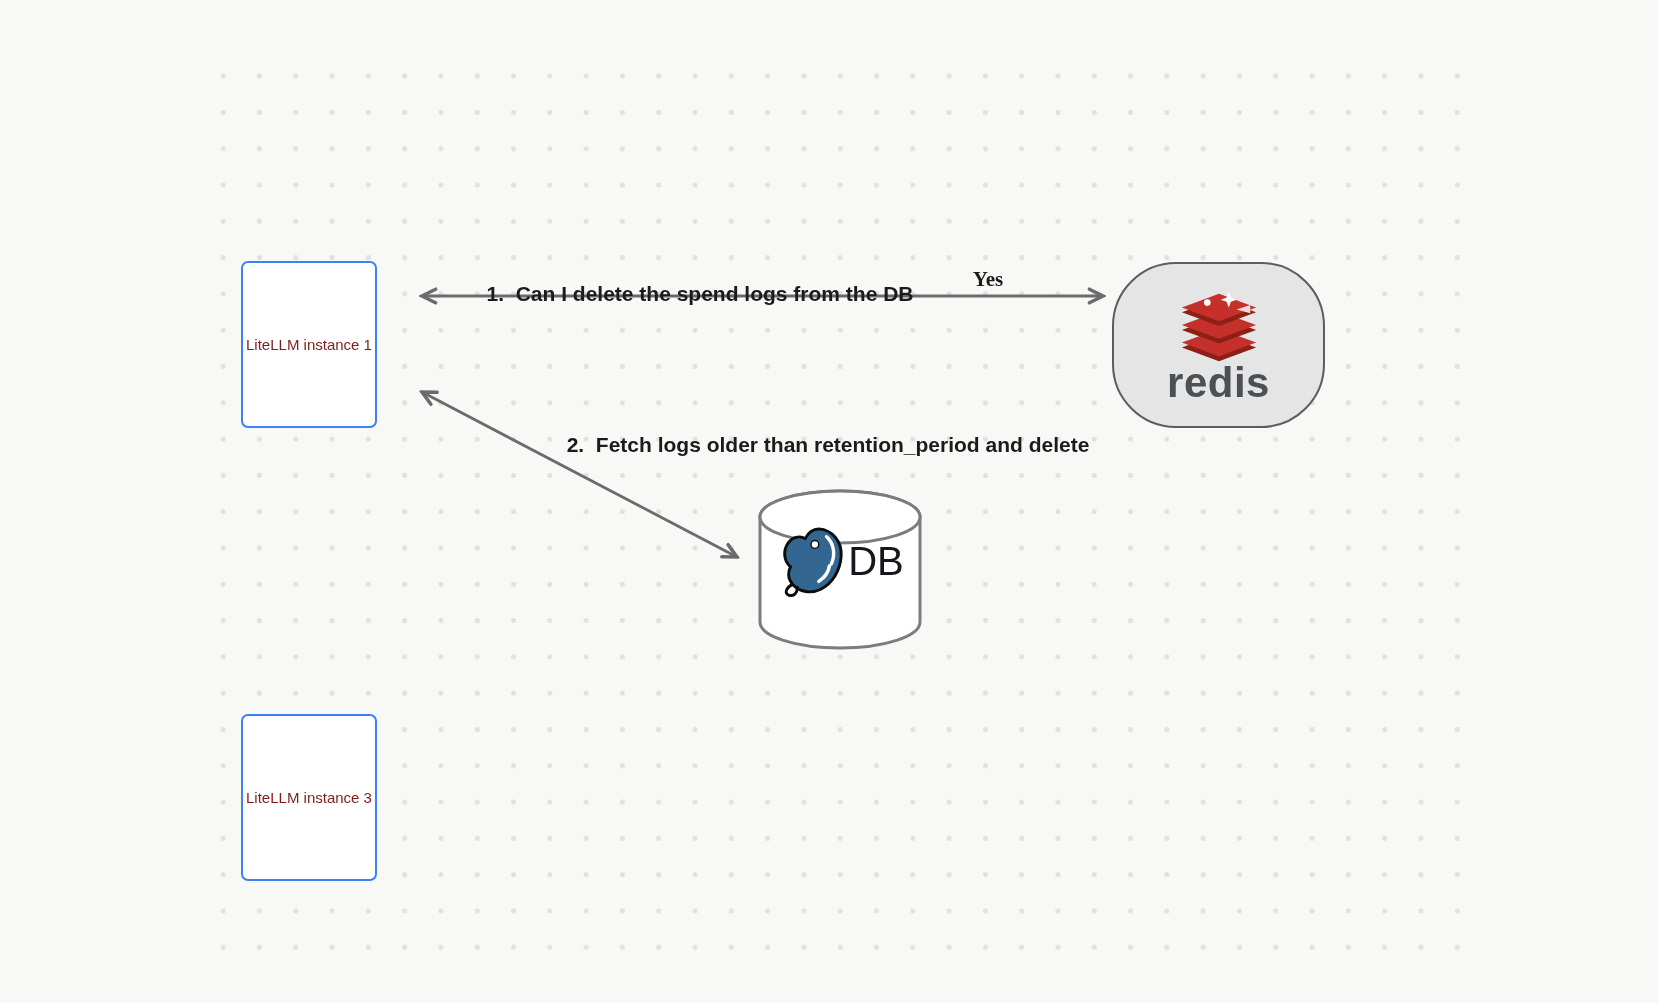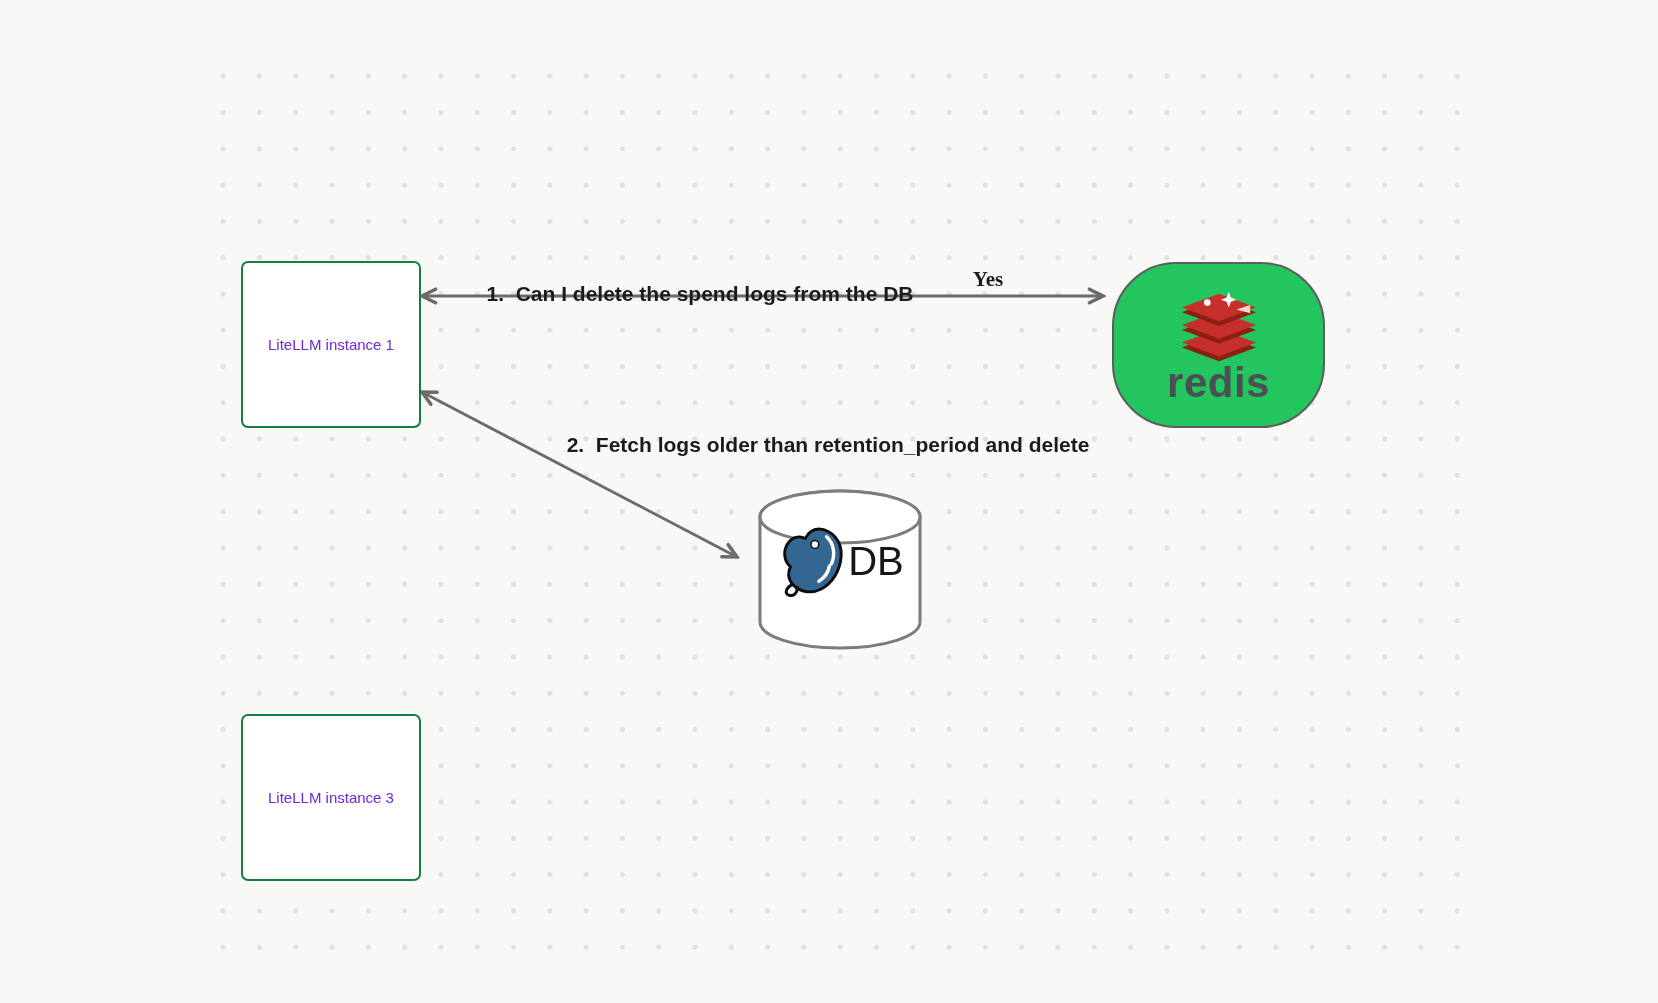--- a/index.html
+++ b/index.html
@@ -21,38 +21,38 @@
   }
 
   svg.edges-layer {
     position: absolute; left: 0; top: 0;
     width: 1658px; height: 1003px;
     pointer-events: none;
   }
 
   .box {
     position: absolute;
-    width: 180px; height: 167px;
+    width: 136px; height: 167px;
     background: #ffffff;
-    border: 2px solid #15803d;
+    border: 2px solid #3b82f6;
     border-radius: 7px;
     display: flex; align-items: center; justify-content: center;
     font-size: 15px;
-    color: #6d28d9;
+    color: #7f1d1d;
     text-align: center;
   }
   .box.inst1 { left: 241px; top: 261px; }
   .box.inst2 { left: 241px; top: 488px; }
   .box.inst3 { left: 241px; top: 714px; }
 
   .redis-node {
     position: absolute;
     left: 1112px; top: 262px;
     width: 213px; height: 166px;
-    background: #22c55e;
+    background: #e5e5e5;
     border: 2.5px solid #5d5d5d;
     border-radius: 64px;
     display: flex; flex-direction: column;
     align-items: center; justify-content: center;
   }
   .redis-word {
     font-size: 42px;
     font-weight: 700;
     color: #4b5055;
     letter-spacing: 0.5px;

